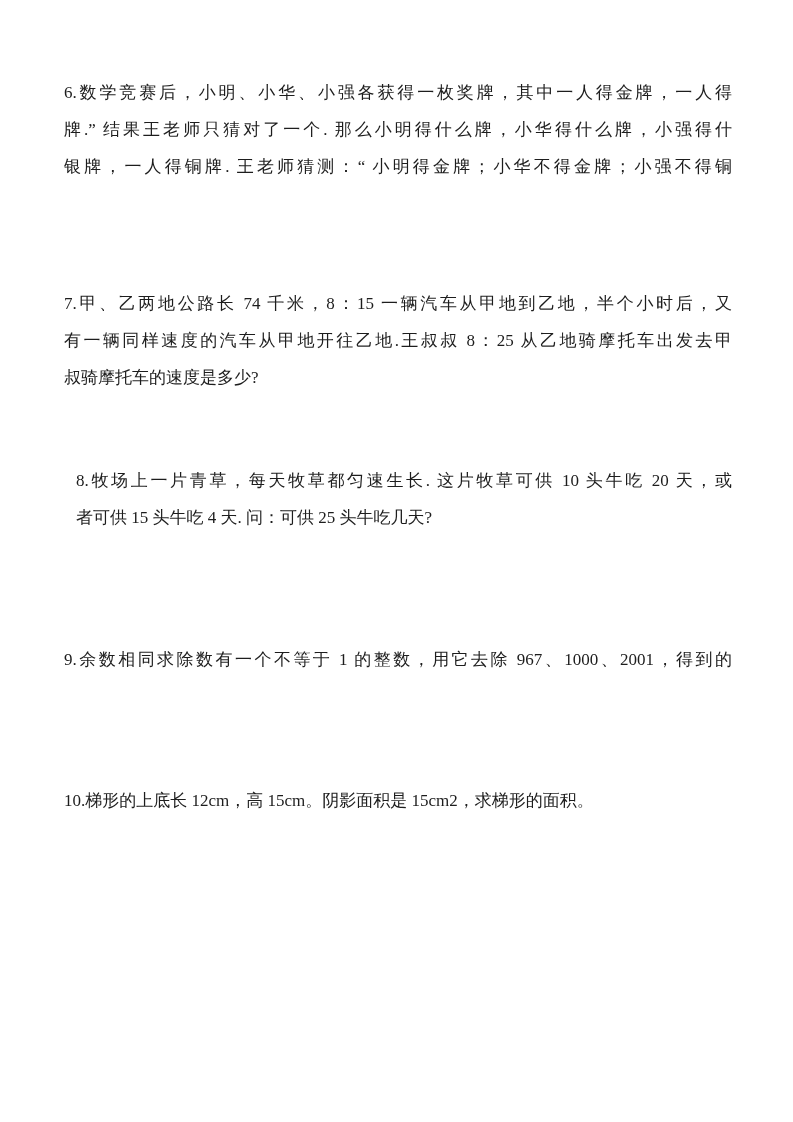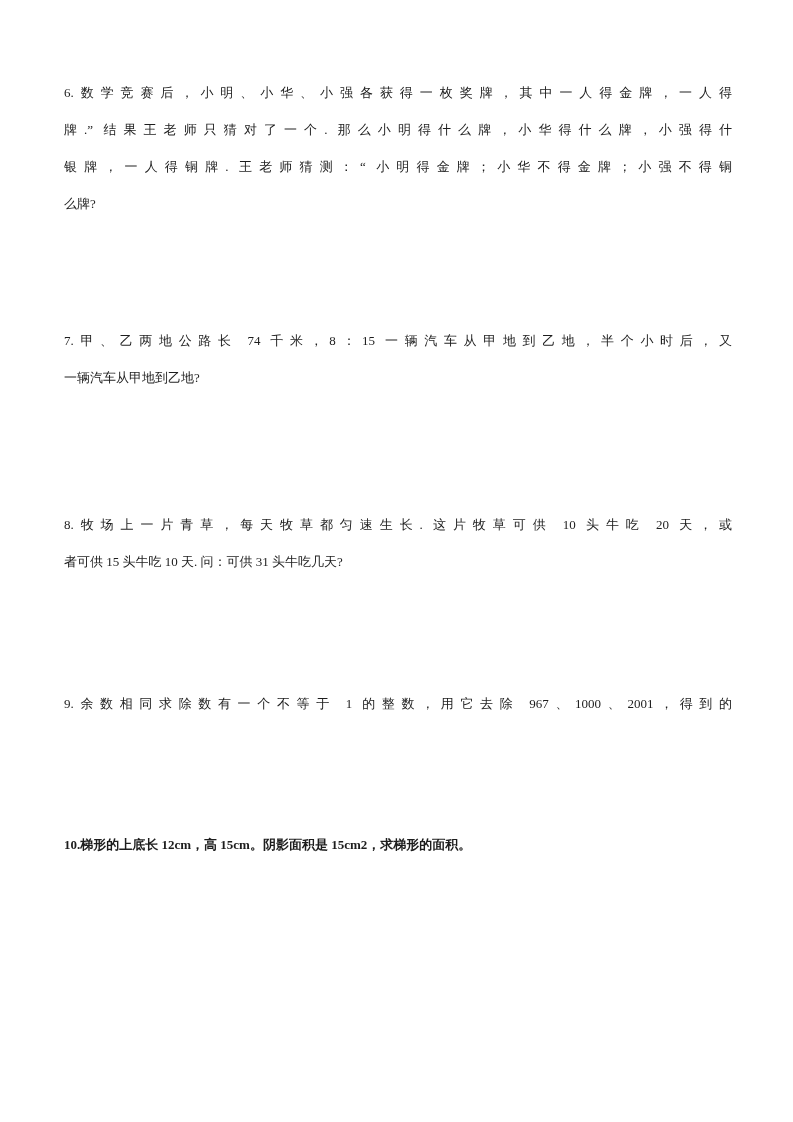--- a/index.html
+++ b/index.html
@@ -12,65 +12,65 @@
   }
   .page {
     position: relative;
     width: 793px;
     height: 1122px;
     margin: 0 auto;
     background: #ffffff;
     box-sizing: border-box;
     padding: 74px 61px 0 64px;
     font-family: "Liberation Serif", "DejaVu Serif", serif;
-    font-size: 13px;
+    font-size: 17px;
     line-height: 37px;
     color: #1d1d1d;
     overflow: hidden;
   }
   .problem {
     margin: 0;
   }
   .line {
     text-align: justify;
     text-justify: inter-character;
     text-align-last: left;
     white-space: normal;
     overflow: hidden;
     height: 37px;
   }
   .line.fill {
     text-align-last: justify;
   }
   .problem-6  { margin-bottom: 100px; }
-  .problem-7  { margin-bottom: 110px; }
-  .problem-8  { margin-bottom: 105px; }
+  .problem-7  { margin-bottom: 66px; }
+  .problem-8  { margin-bottom: 105px; margin-left: 12px; }
   .problem-9  { margin-bottom: 104px;  }
-  .problem-10 { margin-bottom: 0; font-weight: bold; }
+  .problem-10 { margin-bottom: 0; }
 </style>
 </head>
 <body style="background: rgb(255, 255, 255);">
 
 <div class="page" style="color: rgb(29, 29, 29);">
 
   <div class="problem problem-6">
     <div class="line fill">6.数学竞赛后，小明、小华、小强各获得一枚奖牌，其中一人得金牌，一人得</div>
     <div class="line fill">牌.” 结果王老师只猜对了一个. 那么小明得什么牌，小华得什么牌，小强得什</div>
     <div class="line fill">银牌，一人得铜牌. 王老师猜测：“ 小明得金牌；小华不得金牌；小强不得铜</div>
-    <div class="line">么牌?</div>
   </div>
 
   <div class="problem problem-7">
     <div class="line fill">7.甲、乙两地公路长 74 千米，8：15 一辆汽车从甲地到乙地，半个小时后，又</div>
-    <div class="line">一辆汽车从甲地到乙地?</div>
+    <div class="line fill">有一辆同样速度的汽车从甲地开往乙地.王叔叔 8：25 从乙地骑摩托车出发去甲</div>
+    <div class="line">叔骑摩托车的速度是多少?</div>
   </div>
 
   <div class="problem problem-8">
     <div class="line fill">8.牧场上一片青草，每天牧草都匀速生长. 这片牧草可供 10 头牛吃 20 天，或</div>
-    <div class="line">者可供 15 头牛吃 10 天. 问：可供 31 头牛吃几天?</div>
+    <div class="line">者可供 15 头牛吃 4 天. 问：可供 25 头牛吃几天?</div>
   </div>
 
   <div class="problem problem-9">
     <div class="line fill">9.余数相同求除数有一个不等于 1 的整数，用它去除 967、1000、2001，得到的</div>
   </div>
 
   <div class="problem problem-10">
     <div class="line">10.梯形的上底长 12cm，高 15cm。阴影面积是 15cm2，求梯形的面积。</div>
   </div>
 

